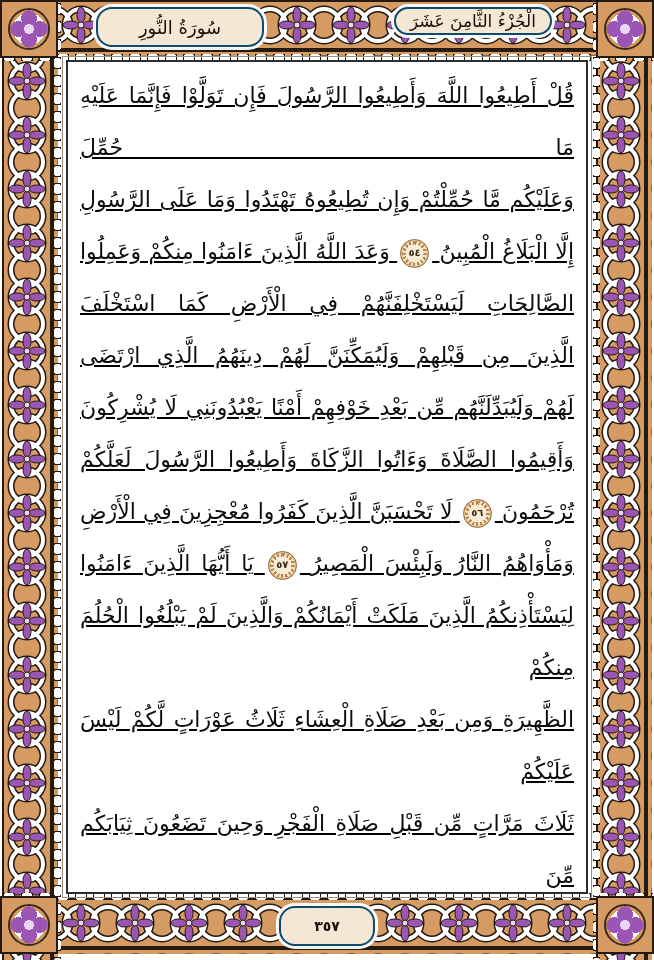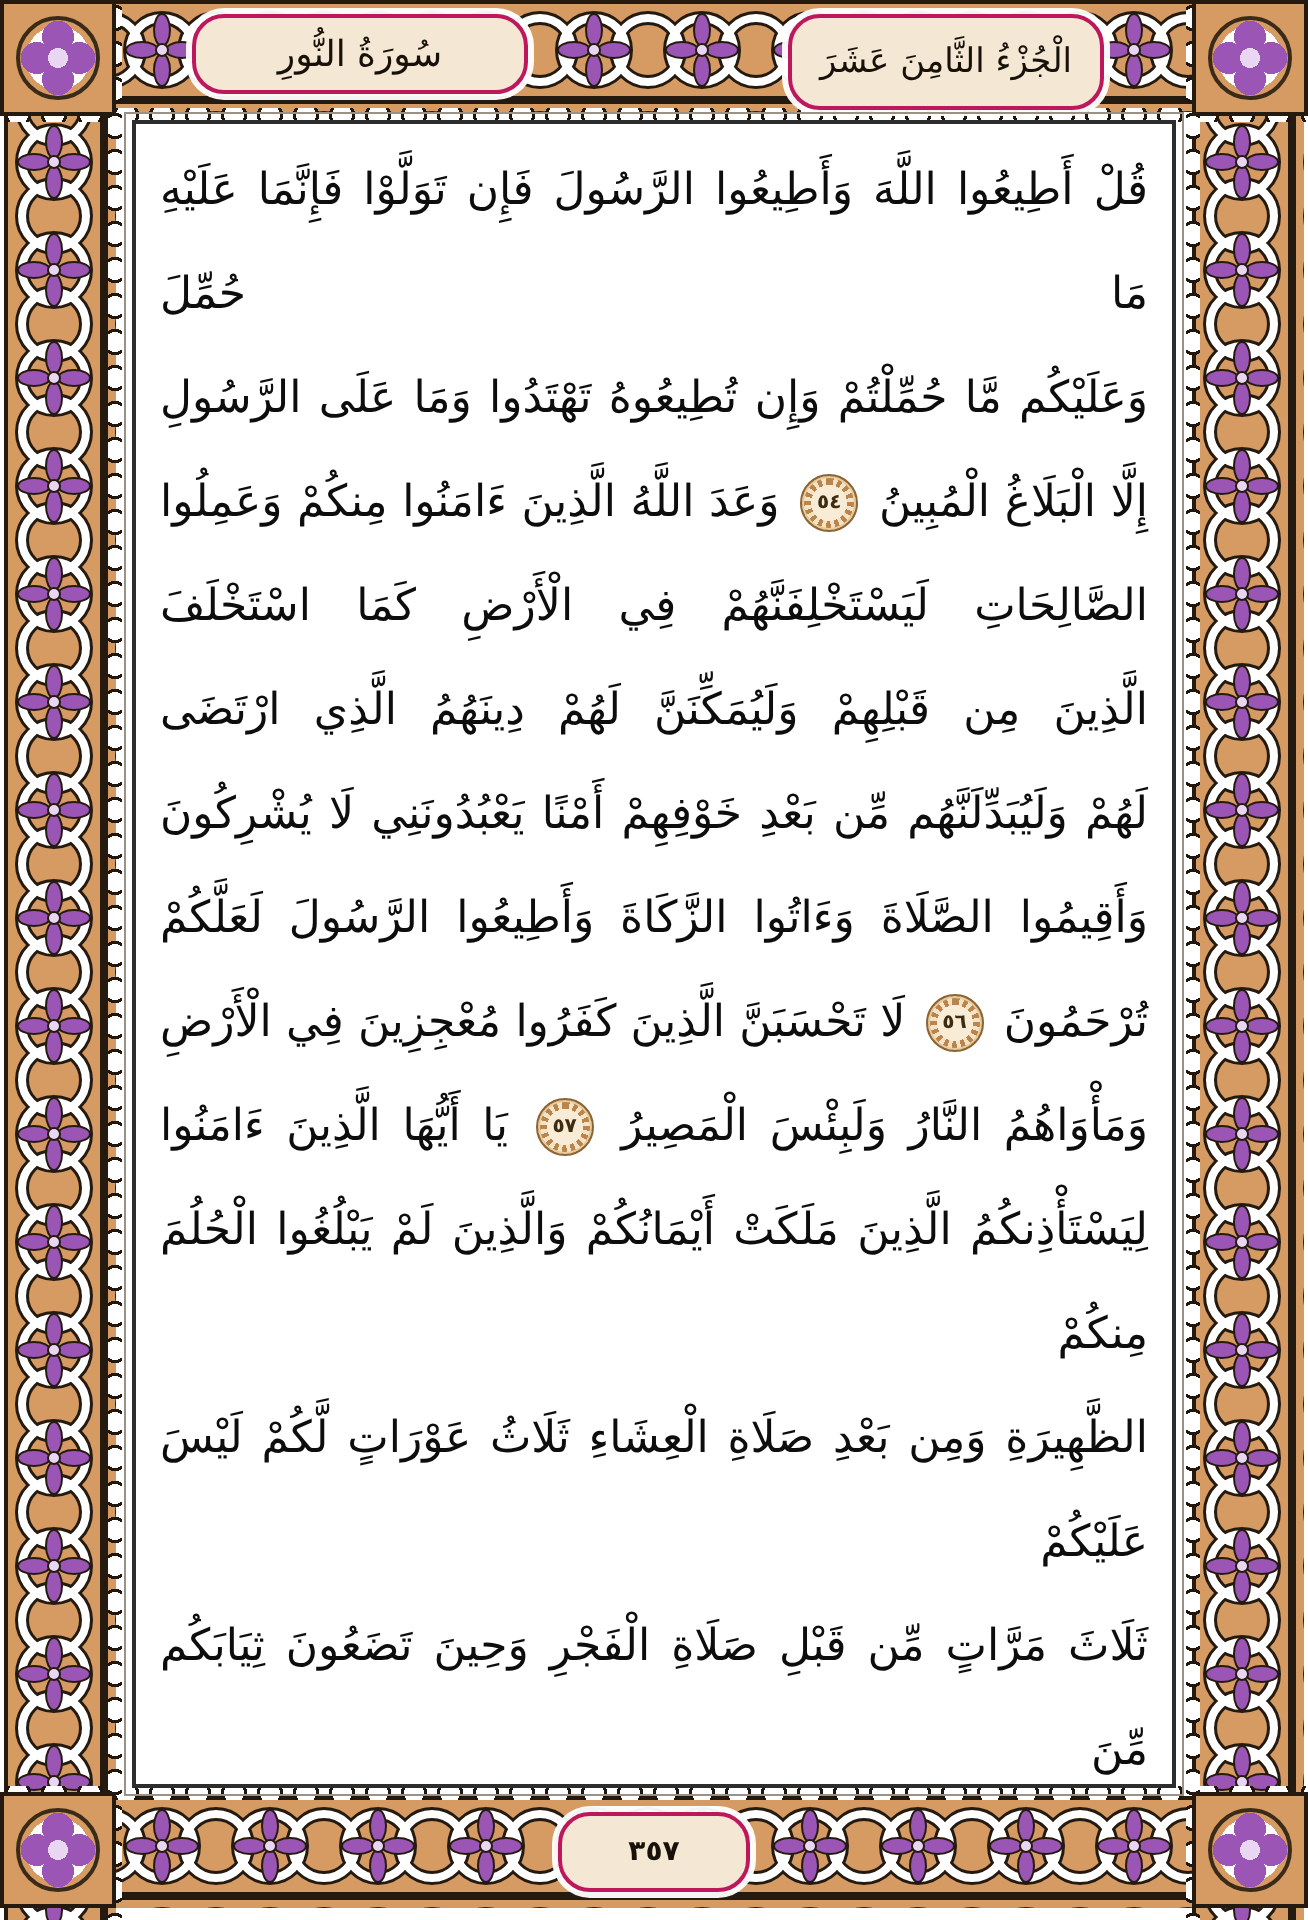--- a/index.html
+++ b/index.html
@@ -32,31 +32,31 @@
       radial-gradient(circle at 50% 50%, #e9d6f2 0 5px, rgba(0,0,0,0) 5px),
       radial-gradient(circle at 50% 22%, #9a55b5 0 8px, rgba(0,0,0,0) 8px),
       radial-gradient(circle at 50% 78%, #9a55b5 0 8px, rgba(0,0,0,0) 8px),
       radial-gradient(circle at 22% 50%, #9a55b5 0 8px, rgba(0,0,0,0) 8px),
       radial-gradient(circle at 78% 50%, #9a55b5 0 8px, rgba(0,0,0,0) 8px),
       radial-gradient(circle at 50% 50%, #fff 0 16px, #d69a63 16px);
     border:2px solid #3a2a18;}
   .corner-tl{left:0;top:0;}   .corner-tr{left:596px;top:0;}
   .corner-bl{left:0;top:896px;} .corner-br{left:596px;top:896px;}
   
-  .plaque{position:absolute;background:#f4e8d4;border:2px solid #be185d;border-radius:16px;
+  .plaque{position:absolute;background:#f4e8d4;border:2px solid #0c4a6e;border-radius:16px;
     box-shadow:0 0 0 3px rgba(255,255,255,.95);display:flex;align-items:center;justify-content:center;
     color:#17110a;box-sizing:border-box;}
   .plaque-surah{left:96px;top:7px;width:168px;height:40px;font-size:18px;}
-  .plaque-juz{left:394px;top:7px;width:158px;height:48px;font-size:17px;}
+  .plaque-juz{left:394px;top:7px;width:158px;height:28px;font-size:17px;}
   .plaque-pageno{left:279px;top:906px;width:96px;height:40px;font-size:14px;font-weight:bold;letter-spacing:2px;}
   
   .text-box{position:absolute;left:66px;top:60px;width:522px;height:834px;background:#ffffff;
     border:2px solid #2d2d2d;outline:1px solid #9a9186;outline-offset:3px;
     box-sizing:border-box;padding:8px 12px 10px 12px;
-    display:flex;flex-direction:column;justify-content:space-between;}
+    display:flex;flex-direction:column;justify-content:space-between;text-decoration:underline;}
   .quran-line{direction:rtl;unicode-bidi:embed;text-align:justify;text-align-last:justify;
     font-size:22px;line-height:52px;color:#0d0d0d;white-space:normal;}
   .verse-marker{display:inline-flex;align-items:center;justify-content:center;
     width:27px;height:27px;border-radius:50%;vertical-align:middle;margin:0 3px;
     background:
       radial-gradient(circle at 50% 50%, #f8ecd6 0 9px, rgba(0,0,0,0) 9px),
       repeating-conic-gradient(#b9854d 0 11deg, #f3e2c5 11deg 22deg);
     border:1.5px solid #8d6433;box-shadow:0 0 0 1px #e7cb9c inset;
     font-size:10px;line-height:1;color:#3d2c12;font-weight:bold;}
 </style>

